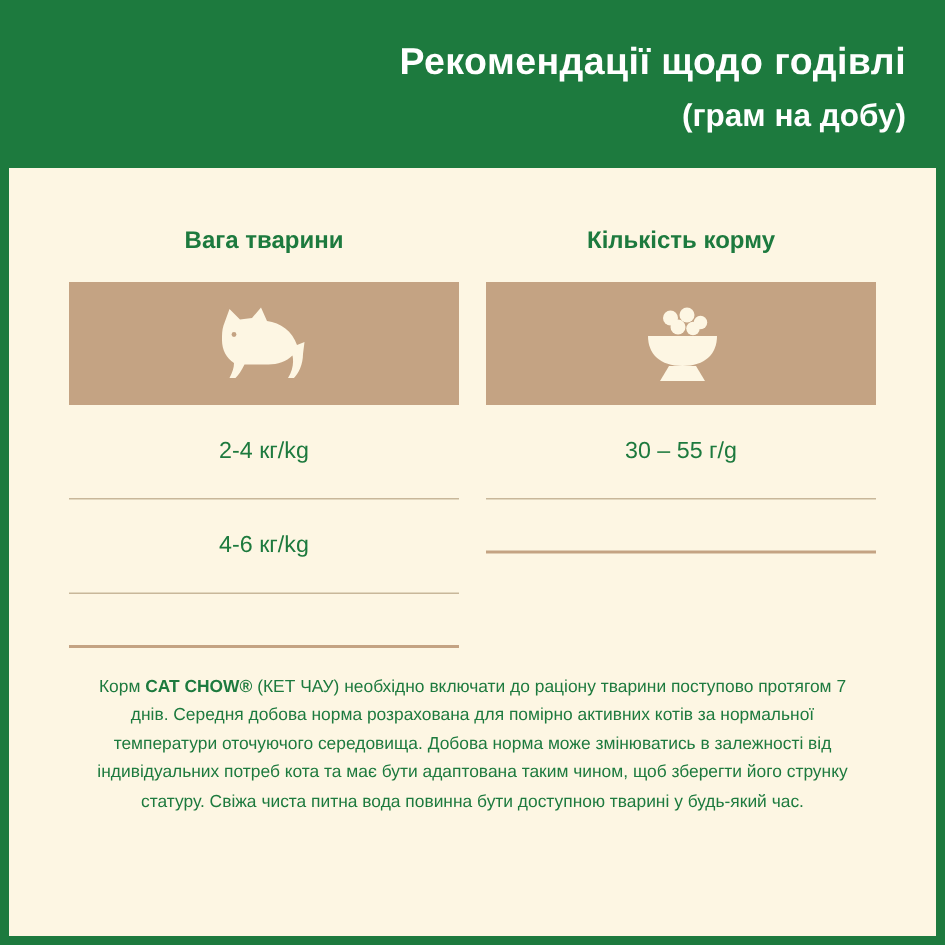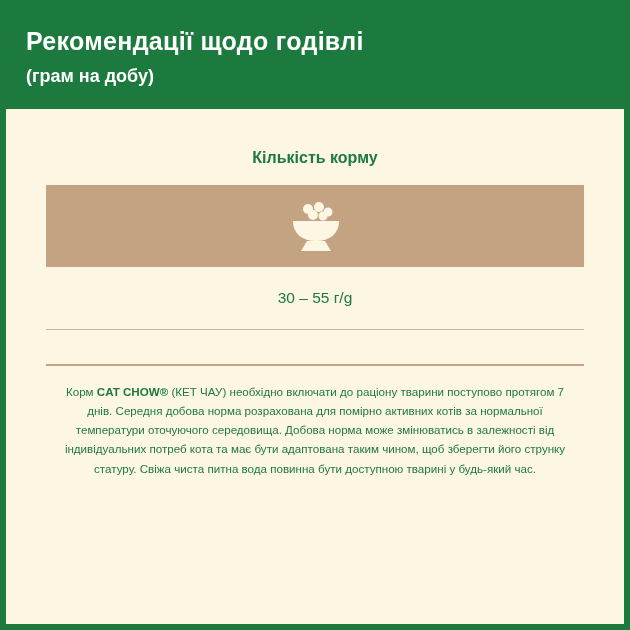--- a/index.html
+++ b/index.html
@@ -20,30 +20,30 @@
     box-sizing: border-box;
     border: 6px solid #1d7a3e;
     background: #fdf6e3;
     display: flex;
     flex-direction: column;
   }
   .header {
     background: #1d7a3e;
     color: #ffffff;
     padding: 20px 20px 22px 20px;
-    text-align: left;
+    text-align: right;
   }
   .header-title {
     font-size: 25px;
     font-weight: bold;
     letter-spacing: 0.3px;
     line-height: 1.2;
   }
   .header-sub {
-    font-size: 18px;
+    font-size: 21px;
     font-weight: bold;
     margin-top: 10px;
   }
   .table-wrap {
     padding: 26px 40px 0 40px;
   }
   .cols {
     display: flex;
     gap: 18px;
   }
@@ -105,20 +105,32 @@
 <div class="page">
 
   <div class="header">
     <div class="header-title">Рекомендації щодо годівлі</div>
     <div class="header-sub">(грам на добу)</div>
   </div>
 
   <div class="table-wrap">
     <div class="cols">
 
+      <div class="col">
+        <div class="col-head">Вага тварини</div>
+        <div class="icon-cell">
+          <svg class="cat-svg" width="74" height="52" viewBox="0 0 74 52">
+            <path fill="#fdf6e3" d="M10 14 L14 3 L21 10 L29 9 L35 2 L39 11 C48 12 56 18 59 27 L64 25 L63 33 C63 40 60 46 57 49 L53 49 C56 44 57 39 56 34 C52 38 46 40 40 40 L24 40 C22 44 20 47 18 49 L14 49 C16 45 17 42 17 39 C12 36 9 30 9 24 C9 20 9 17 10 14 Z"></path>
+            <circle cx="17" cy="20" r="1.6" fill="#c4a383"></circle>
+          </svg>
+        </div>
+        <div class="value-cell first">2-4 кг/kg</div>
+        <div class="value-cell">4-6 кг/kg</div>
+        <div class="spacer-cell divider-bottom"></div>
+      </div>
 
       <div class="col">
         <div class="col-head">Кількість корму</div>
         <div class="icon-cell">
           <svg class="bowl-svg" width="64" height="54" viewBox="0 0 64 54">
             <circle cx="25" cy="10" r="5" fill="#fdf6e3"></circle>
             <circle cx="36" cy="8" r="5" fill="#fdf6e3"></circle>
             <circle cx="45" cy="13" r="4.5" fill="#fdf6e3"></circle>
             <circle cx="30" cy="16" r="5" fill="#fdf6e3"></circle>
             <circle cx="40" cy="17" r="4.5" fill="#fdf6e3"></circle>

